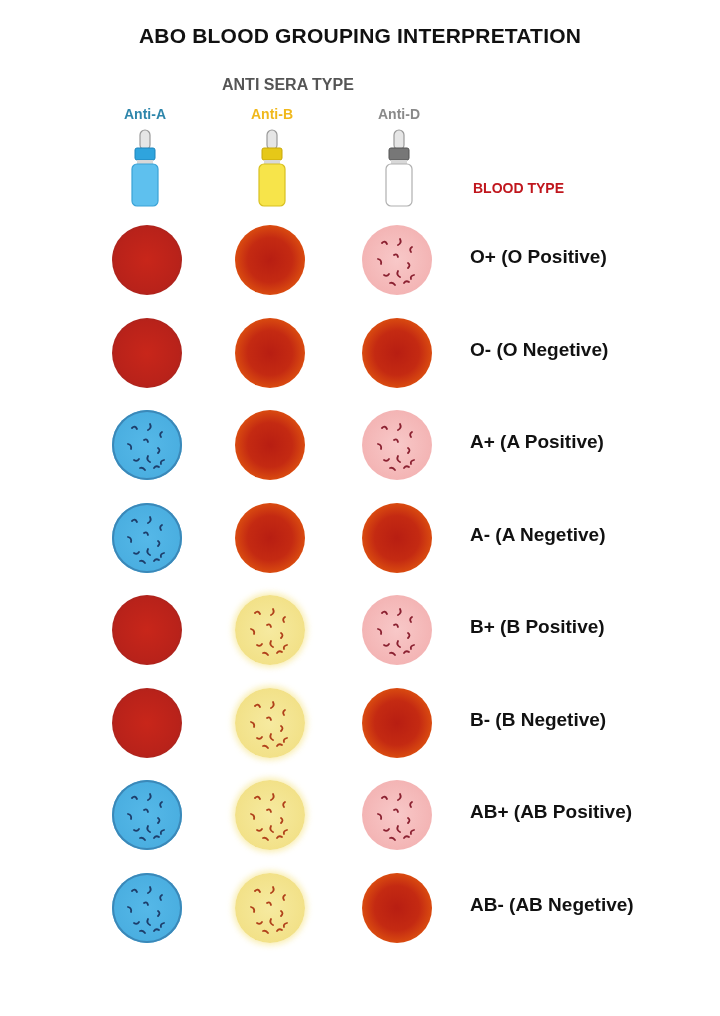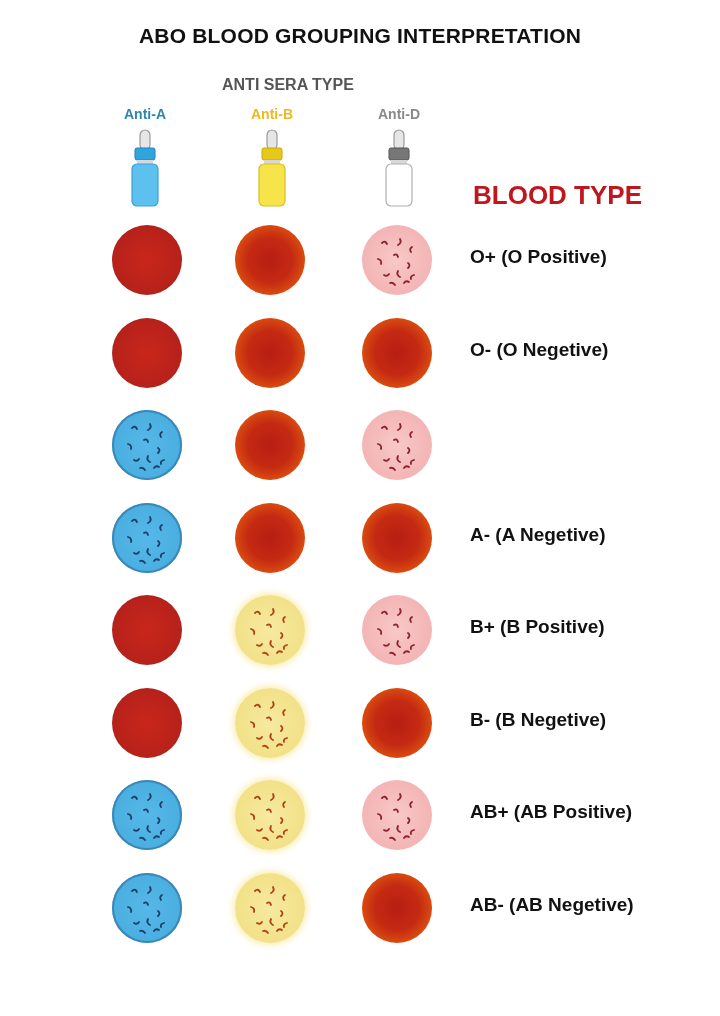--- a/index.html
+++ b/index.html
@@ -1,21 +1,21 @@
 <!DOCTYPE html>
 <html><head>
 <meta charset="utf-8">
 <style>
   html, body { margin:0; padding:0; background:#ffffff; }
   body { width:720px; height:1016px; position:relative; overflow:hidden; font-family:"Liberation Sans", "DejaVu Sans", sans-serif; }
   .title { position:absolute; left:0; right:0; top:24px; text-align:center; font-size:21px; font-weight:bold; color:#111; letter-spacing:0.2px; }
   .subtitle { position:absolute; left:222px; top:76px; font-size:16px; font-weight:bold; color:#555; }
   .col-label { position:absolute; top:106px; width:80px; text-align:center; font-size:14px; font-weight:bold; }
   .bottle { position:absolute; top:128px; width:40px; height:80px; }
-  .blood-type-header { position:absolute; left:473px; top:180px; font-size:26px; font-weight:bold; color:#c0161d; }
+  .blood-type-header { position:absolute; left:473px; top:180px; font-size:14px; font-weight:bold; color:#c0161d; }
   .row { position:absolute; left:0; width:720px; height:80px; }
   .well { position:absolute; width:70px; height:70px; border-radius:50%; top:5px; }
   .well.agg-a { background:radial-gradient(circle at 50% 50%, #55b8e8 0%, #4aaee0 70%, #3a8fc0 100%); box-shadow: inset 0 0 0 2px #3b88b8; }
   .well.agg-b { background:radial-gradient(circle at 50% 50%, #f6eaa0 0%, #f2e188 70%, #e9d36a 100%); box-shadow: 0 0 6px 2px rgba(245,225,120,0.6); }
   .well.agg-d { background:radial-gradient(circle at 50% 50%, #f8c8c8 0%, #f3b3b3 75%, #e89e9e 100%); }
   .well.solid-grey { background:radial-gradient(circle at 50% 50%, #c8261a 0%, #b8221a 65%, #8a2a26 88%, #6a4448 100%); }
   .well.solid-glow { background:radial-gradient(circle at 50% 50%, #b81e12 0%, #c42a12 45%, #d94a10 70%, #f08a20 88%, rgba(250,190,80,0) 100%); }
   .well svg { position:absolute; left:0; top:0; width:70px; height:70px; }
   .row-label { position:absolute; left:470px; top:26px; font-size:19px; font-weight:bold; color:#111; white-space:nowrap; }
 </style>
@@ -114,20 +114,21 @@
               <path d="M46 38 q3 2 0 5"></path>
               <path d="M22 50 q3 2 5 -1"></path>
               <path d="M36 46 q-2 4 2 6"></path>
               <path d="M52 50 q-4 1 -3 4"></path>
               <path d="M28 58 q3 -1 5 2"></path>
               <path d="M42 58 q2 -3 5 -1"></path>
             </g>
           </g>
         </svg>
       </div>
+      <div class="row-label">A+ (A Positive)</div>
     </div>
     <div class="row" style="top: 497.5px;">
       <div class="well agg-a" style="left: 112px;">
         <svg viewBox="0 0 70 70">
           <g stroke="#1d3d6a">
             <g fill="none" stroke-linecap="round" stroke-width="1.8">
               <path d="M20 18 q3 -3 5 1"></path>
               <path d="M38 14 q2 4 -2 6"></path>
               <path d="M50 22 q-3 2 -1 5"></path>
               <path d="M16 34 q4 1 3 5"></path>

